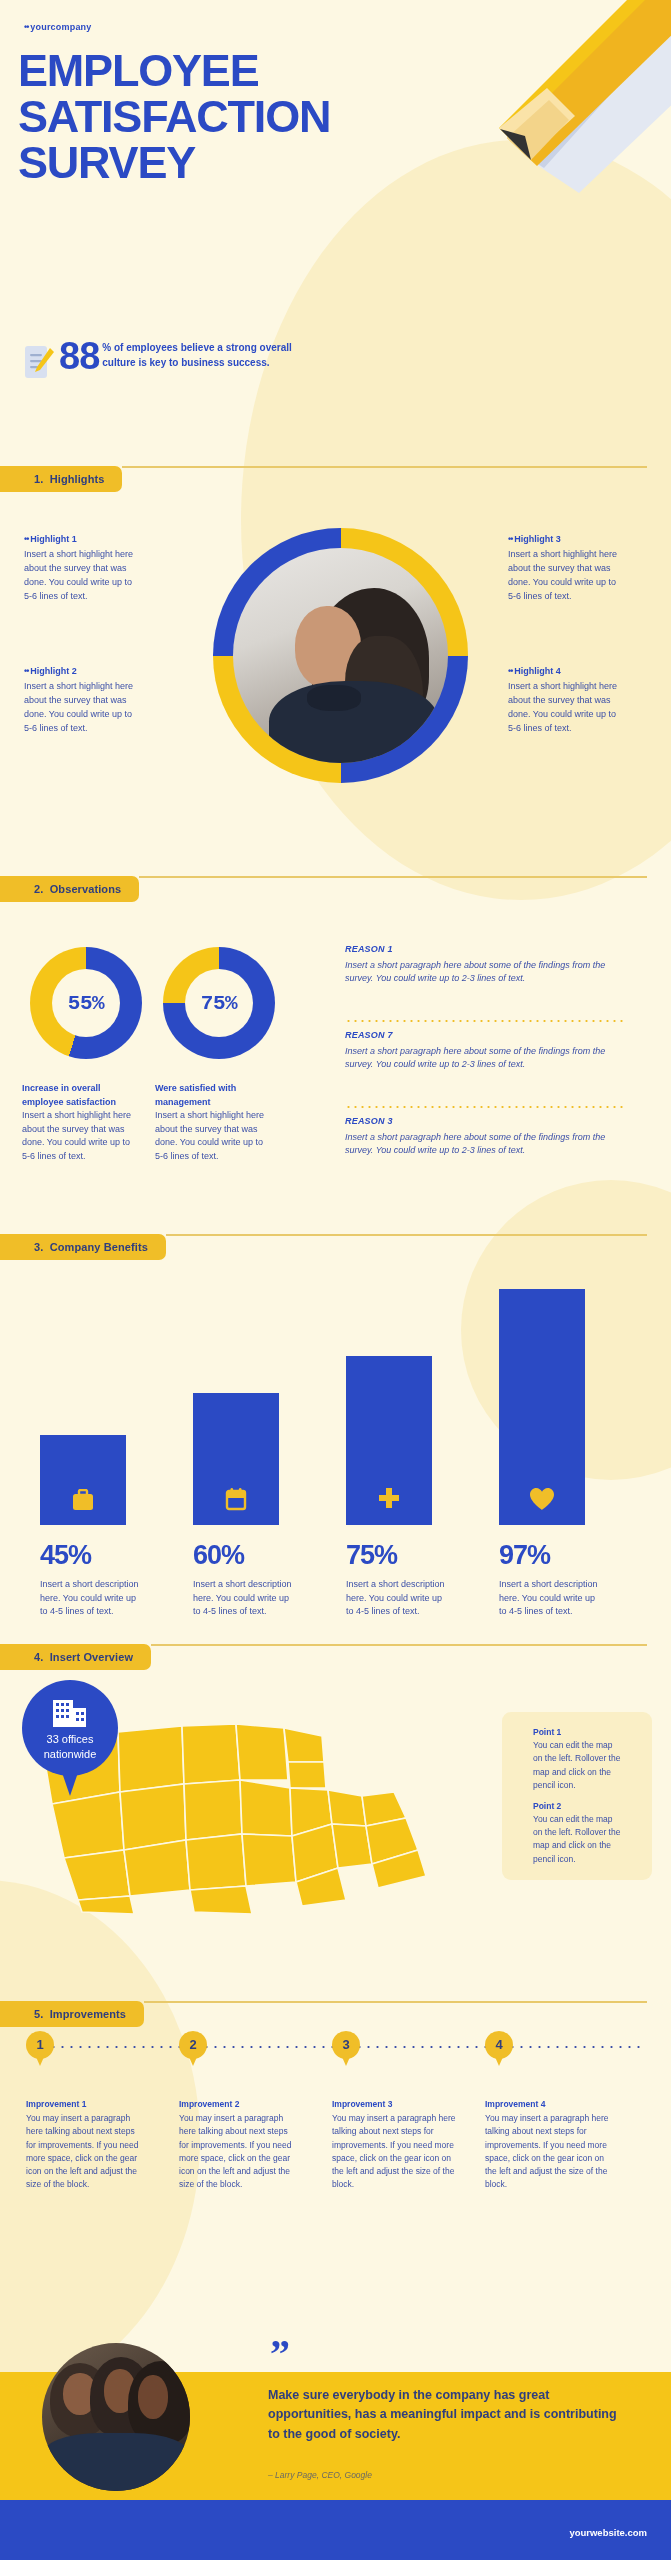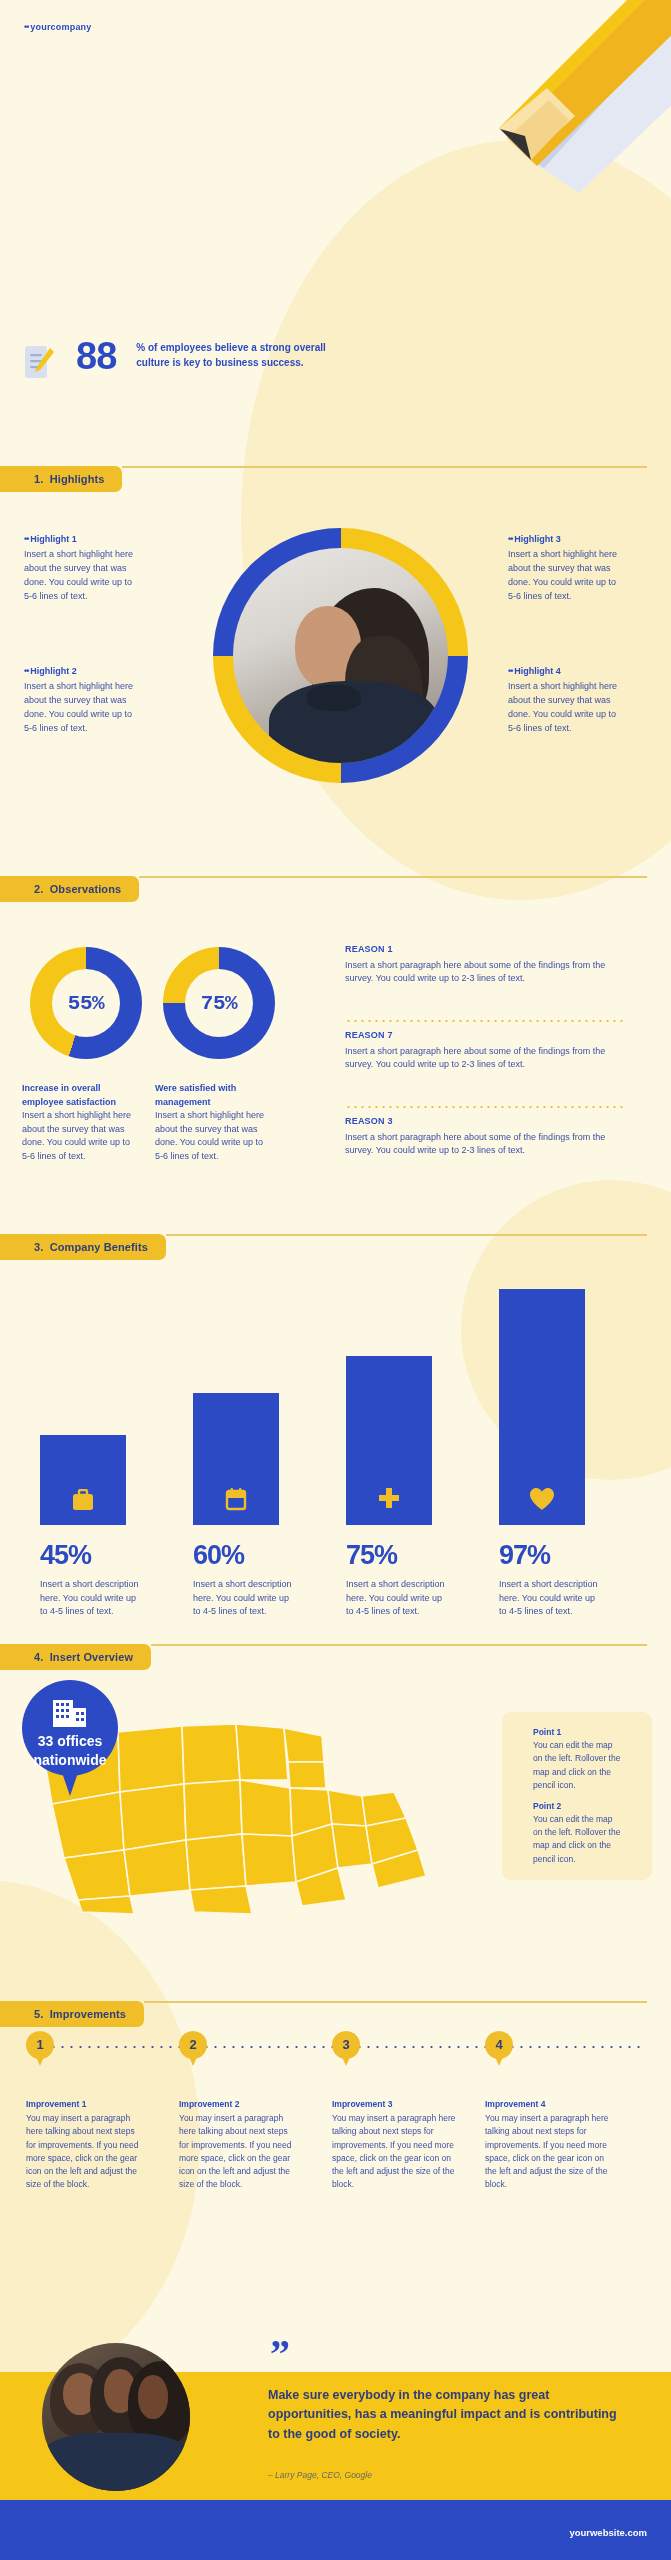--- a/index.html
+++ b/index.html
@@ -22,21 +22,21 @@
   .logo .dots{letter-spacing:-1px;margin-right:2px;}
   h1.title{
     position:absolute;left:18px;top:48px;width:420px;
     font-size:45px;line-height:1.02;font-weight:bold;color:#2B4AC4;
     letter-spacing:-1.2px;
   }
   
   .pencil{position:absolute;right:-8px;top:-12px;width:300px;height:230px;}
 
   
-  .stat{position:absolute;left:24px;top:338px;display:flex;align-items:flex-start;gap:20px;}
+  .stat{position:absolute;left:24px;top:338px;display:flex;align-items:flex-start;gap:3px;}
   .stat .doc-icon{width:32px;height:38px;position:relative;flex:0 0 auto;margin-top:6px;}
   .stat .num{font-size:38px;font-weight:bold;color:#2B4AC4;line-height:.95;letter-spacing:-1px;}
   .stat .txt{font-size:10px;font-weight:bold;color:#2B4AC4;line-height:1.45;max-width:200px;padding-top:3px;}
 
   
   .sec{position:absolute;left:0;display:flex;width:100%;}
   .sec .tab{
     background:#F0BE28;color:#2F3E7E;font-size:11px;font-weight:bold;
     padding:7px 18px 7px 34px;border-radius:0 7px 7px 0;letter-spacing:.1px;white-space:nowrap;
   }
@@ -61,39 +61,39 @@
   .ph-face{position:absolute;width:66px;height:82px;left:62px;top:58px;background:#c99876;border-radius:48% 48% 46% 46%;}
   .ph-body{position:absolute;width:170px;height:90px;left:36px;bottom:-8px;background:#222b3c;border-radius:45% 45% 0 0;}
   .ph-collar{position:absolute;width:54px;height:26px;left:74px;bottom:52px;background:#1b2230;border-radius:42%;}
 
   
   .donut{position:absolute;width:112px;height:112px;border-radius:50%;display:flex;align-items:center;justify-content:center;font-family:Liberation Mono, monospace;}
   .donut .hole{width:68px;height:68px;border-radius:50%;background:#FDF8E3;display:flex;align-items:center;justify-content:center;
     font-size:21px;font-weight:bold;color:#2B4AC4;letter-spacing:-.5px;}
   .obs-cap{position:absolute;font-size:9px;color:#3B4FA8;line-height:1.5;width:110px;}
   .obs-cap b{color:#2B4AC4;display:block;}
-  .reason{position:absolute;font-size:9px;color:#3B4FA8;line-height:1.5;width:280px;}
+  .reason{position:absolute;font-size:9px;color:#3B4FA8;line-height:1.5;width:280px;font-style:italic;}
   .reason .rt{font-weight:bold;color:#2B4AC4;font-size:9px;letter-spacing:.2px;display:block;margin-bottom:2px;}
   .dotrule{position:absolute;left:345px;width:280px;height:2px;
     background-image:radial-gradient(circle,#F0BE28 1px,transparent 1.2px);
     background-size:7px 2px;background-repeat:repeat-x;}
 
   
   .bar{position:absolute;background:#2B4AC4;width:86px;display:flex;align-items:flex-end;justify-content:center;padding-bottom:14px;}
   .bar .bicon{color:#F0BE28;}
   .pct{position:absolute;font-size:27px;font-weight:bold;color:#2B4AC4;letter-spacing:-1px;}
   .pdesc{position:absolute;font-size:9px;color:#3B4FA8;line-height:1.5;width:100px;}
 
   
   .mapwrap{position:absolute;left:22px;top:1700px;width:420px;height:220px;}
   .pin{position:absolute;left:22px;top:1680px;width:96px;height:126px;z-index:5;}
   .pin .body{position:absolute;width:96px;height:96px;background:#2B4AC4;border-radius:50% 50% 50% 50%;}
   .pin .tip{position:absolute;left:33px;top:72px;width:30px;height:44px;background:#2B4AC4;
     border-radius:0 0 50% 50%;transform:perspective(20px) rotateX(0deg);clip-path:polygon(0 0,100% 0,50% 100%);}
-  .pin .ptxt{position:absolute;width:96px;top:52px;text-align:center;color:#fff;font-size:14px;line-height:1.35;font-weight:bold;}
+  .pin .ptxt{position:absolute;width:96px;top:52px;text-align:center;color:#fff;font-size:11px;line-height:1.35;}
   .pin .bld{position:absolute;left:30px;top:18px;}
   .pointbox{position:absolute;left:502px;top:1712px;width:150px;padding:14px 31px;background:#FAEFC6;border-radius:9px;
     font-size:8.5px;color:#3B4FA8;line-height:1.55;}
   .pointbox b{color:#2B4AC4;display:block;}
   .pointbox .p2{margin-top:8px;}
 
   
   .tl-dots{position:absolute;left:40px;top:2046px;width:600px;height:2px;
     background-image:radial-gradient(circle,#3B4FA8 1px,transparent 1.2px);
     background-size:9px 2px;background-repeat:repeat-x;}
@@ -136,20 +136,21 @@
     <path d="M120 140 L258 2 L300 2 L300 24 L150 170 Z" fill="#F5C518"></path>
     <path d="M128 150 L268 10 L300 10 L300 40 L158 178 Z" fill="#F0B41F"></path>
     <path d="M120 140 L168 100 L196 128 L150 170 Z" fill="#FAE3A8"></path>
     <path d="M128 150 L170 112 L190 132 L152 172 Z" fill="#F3D48A"></path>
     <path d="M121 141 L146 148 L152 172 Z" fill="#333333"></path>
   </svg>
 
   <div class="logo">
     <span class="dots">••</span><span>yourcompany</span>
   </div>
+  <h1 class="title">EMPLOYEE SATISFACTION SURVEY</h1>
 
   <div class="stat">
     <svg class="doc-icon" viewBox="0 0 32 38">
       <rect x="1" y="2" width="22" height="32" rx="3" fill="#D8E0F0"></rect>
       <rect x="6" y="10" width="12" height="2.2" rx="1.1" fill="#9FB0D0"></rect>
       <rect x="6" y="16" width="12" height="2.2" rx="1.1" fill="#9FB0D0"></rect>
       <rect x="6" y="22" width="8" height="2.2" rx="1.1" fill="#9FB0D0"></rect>
       <path d="M26 4 L30 8 L16 26 L11 28 L13 23 Z" fill="#F5C518"></path>
     </svg>
     <div class="num">88</div>

